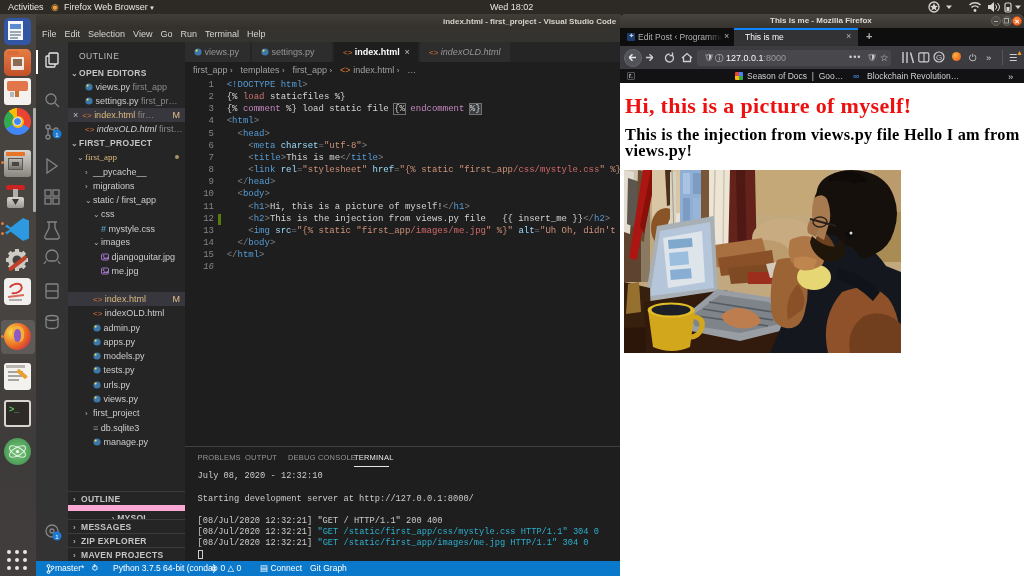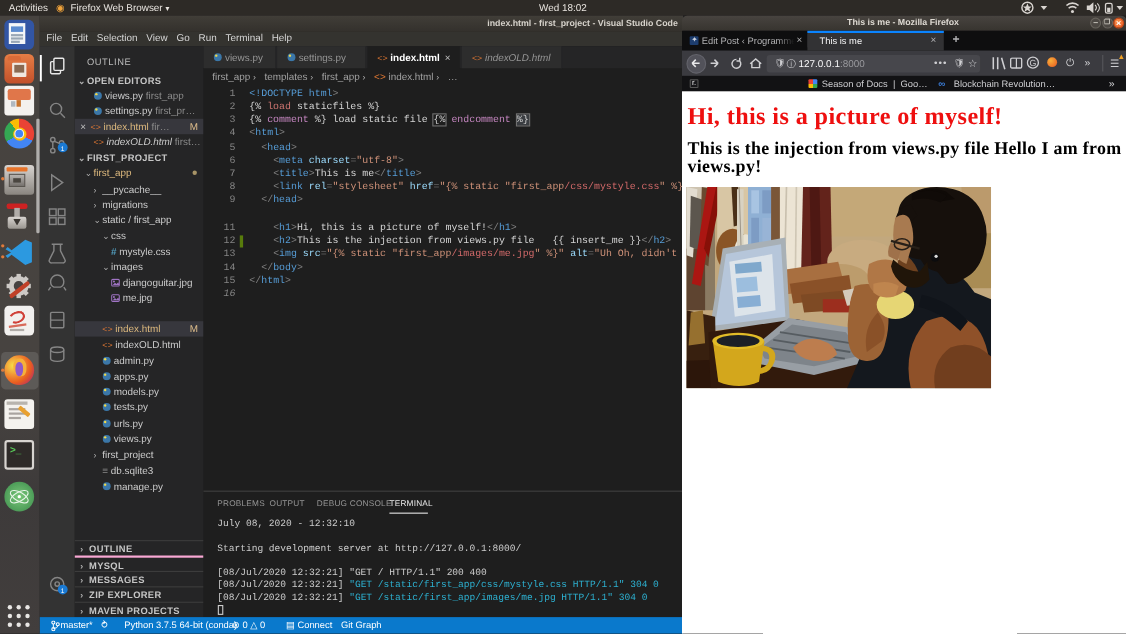--- a/index.html
+++ b/index.html
@@ -243,21 +243,21 @@
             <circle cx="4" cy="4" r="3.6" fill="#3b77a8"></circle>
             <circle cx="2.6" cy="2.6" r="1.1" fill="#f0d84a"></circle>
           </svg> views.py <span class="dim">first_app</span></span></div>
     <div class="trow" style="top:51.7px;"><span style="margin-left:17px;"><svg width="8" height="8" style="vertical-align:-1px;">
             <circle cx="4" cy="4" r="3.6" fill="#3b77a8"></circle>
             <circle cx="2.6" cy="2.6" r="1.1" fill="#f0d84a"></circle>
           </svg> settings.py <span class="dim">first_pr…</span></span></div>
     <div class="trow sel" style="top:66.1px;"><span style="margin-left:5px;color:#c0c0c0;">×</span><span style="margin-left:4px;color:#e37933;font-size:8px;">&lt;&gt;</span> <span style="color:#ddb97e;">index.html</span> <span class="dim">fir…</span><span style="position:absolute;right:5px;color:#e2c08d;">M</span></div>
     <div class="trow" style="top:80px;"><span style="margin-left:17px;color:#e37933;font-size:8px;">&lt;&gt;</span> <span style="font-style:italic;">indexOLD.html</span> <span class="dim">first…</span></div>
     <div class="trow hdr" style="top:94.3px;"><span style="margin-left:3px;" class="chev">⌄</span><span style="letter-spacing:0.3px;">FIRST_PROJECT</span></div>
-    <div class="trow" style="top:108.2px;"><span style="margin-left:9px;" class="chev">⌄</span><span style="color:#ddb97e;">first_app</span><span style="position:absolute;right:6px;top:5px;width:4px;height:4px;border-radius:50%;background:#a89467;"></span></div>
+    <div class="trow" style="top:108.2px;font-family:Liberation Serif, serif;"><span style="margin-left:9px;" class="chev">⌄</span><span style="color:#ddb97e;">first_app</span><span style="position:absolute;right:6px;top:5px;width:4px;height:4px;border-radius:50%;background:#a89467;"></span></div>
     <div class="trow" style="top:122.6px;"><span style="margin-left:17px;" class="chev">›</span>__pycache__</div>
     <div class="trow" style="top:136.5px;"><span style="margin-left:17px;" class="chev">›</span>migrations</div>
     <div class="trow" style="top:150.8px;"><span style="margin-left:17px;" class="chev">⌄</span>static / first_app</div>
     <div class="trow" style="top:165.2px;"><span style="margin-left:25px;" class="chev">⌄</span>css</div>
     <div class="trow" style="top:179.6px;"><span style="margin-left:33px;color:#519aba;font-weight:bold;">#</span> mystyle.css</div>
     <div class="trow" style="top:193.4px;"><span style="margin-left:25px;" class="chev">⌄</span>images</div>
     <div class="trow" style="top:207.8px;"><span style="margin-left:33px;"><svg width="8" height="8" style="vertical-align:-1px;">
             <rect x="0.5" y="1" width="7" height="6" rx="1" fill="none" stroke="#a074c4"></rect>
             <circle cx="2.6" cy="3" r="0.9" fill="#a074c4"></circle>
             <path d="M1.5 6 l2 -2 1.4 1.2 L6.5 3.5 7.5 6 Z" fill="#a074c4"></path>
@@ -294,21 +294,21 @@
             <circle cx="4" cy="4" r="3.6" fill="#3b77a8"></circle>
             <circle cx="2.6" cy="2.6" r="1.1" fill="#f0d84a"></circle>
           </svg> views.py</span></div>
     <div class="trow" style="top:364.3px;"><span style="margin-left:17px;" class="chev">›</span>first_project</div>
     <div class="trow" style="top:378.6px;"><span style="margin-left:25px;color:#8a8a8a;">≡</span> db.sqlite3</div>
     <div class="trow" style="top:392.9px;"><span style="margin-left:25px;"><svg width="8" height="8" style="vertical-align:-1px;">
             <circle cx="4" cy="4" r="3.6" fill="#3b77a8"></circle>
             <circle cx="2.6" cy="2.6" r="1.1" fill="#f0d84a"></circle>
           </svg> manage.py</span></div>
     <div class="trow hdr" style="top:449px;border-top:1px solid #3c3c3c;"><span style="margin-left:5px;" class="chev">›</span><span style="letter-spacing:0.3px;">OUTLINE</span></div>
-    <div class="trow hdr" style="top:463px;border-top:2px solid #f9a8d4;"><span style="margin-left:5px;" class="chev">›</span><span style="letter-spacing:0.3px;">MYSQL</span></div>
+    <div class="trow hdr" style="top:463px;border-top:6px solid #f9a8d4;text-align:center;"><span style="margin-left:5px;" class="chev">›</span><span style="letter-spacing:0.3px;">MYSQL</span></div>
     <div class="trow hdr" style="top:477px;border-top:1px solid #3c3c3c;"><span style="margin-left:5px;" class="chev">›</span><span style="letter-spacing:0.3px;">MESSAGES</span></div>
     <div class="trow hdr" style="top:491px;border-top:1px solid #3c3c3c;"><span style="margin-left:5px;" class="chev">›</span><span style="letter-spacing:0.3px;">ZIP EXPLORER</span></div>
     <div class="trow hdr" style="top:505px;border-top:1px solid #3c3c3c;"><span style="margin-left:5px;" class="chev">›</span><span style="letter-spacing:0.3px;">MAVEN PROJECTS</span></div>
   </div>
   <div id="editor">
     <div id="tabs">
       <div class="tab" style="left:0;width:66px;"><svg width="8" height="8" style="margin-left:9px;vertical-align:-1px;">
             <circle cx="4" cy="4" r="3.6" fill="#3b77a8"></circle>
             <circle cx="2.6" cy="2.6" r="1.1" fill="#f0d84a"></circle>
           </svg> views.py</div>
@@ -323,20 +323,21 @@
     <div id="code">
       <div class="cl" style="top:0;"><span class="ln">1</span><span class="cd"><span class="tg">&lt;!DOCTYPE html</span><span class="pu">&gt;</span></span></div>
       <div class="cl" style="top:12.15px;"><span class="ln">2</span><span class="cd">{% <span class="ld">load</span> staticfiles %}</span></div>
       <div class="cl" style="top:24.3px;"><span class="ln">3</span><span class="cd">{% <span class="kw">comment</span> %} load static file <span style="outline:1px solid #707070;">{%</span> <span class="kw">endcomment</span> <span style="outline:1px solid #707070;background:#3a3d41;">%}</span></span></div>
       <div class="cl" style="top:36.45px;"><span class="ln">4</span><span class="cd"><span class="pu">&lt;</span><span class="tg">html</span><span class="pu">&gt;</span></span></div>
       <div class="cl" style="top:48.6px;"><span class="ln">5</span><span class="cd">  <span class="pu">&lt;</span><span class="tg">head</span><span class="pu">&gt;</span></span></div>
       <div class="cl" style="top:60.75px;"><span class="ln">6</span><span class="cd">    <span class="pu">&lt;</span><span class="tg">meta</span> <span class="at">charset</span><span class="pu">=</span><span class="st">"utf-8"</span><span class="pu">&gt;</span></span></div>
       <div class="cl" style="top:72.9px;"><span class="ln">7</span><span class="cd">    <span class="pu">&lt;</span><span class="tg">title</span><span class="pu">&gt;</span>This is me<span class="pu">&lt;/</span><span class="tg">title</span><span class="pu">&gt;</span></span></div>
       <div class="cl" style="top:85.05px;"><span class="ln">8</span><span class="cd">    <span class="pu">&lt;</span><span class="tg">link</span> <span class="at">rel</span><span class="pu">=</span><span class="st">"stylesheet"</span> <span class="at">href</span><span class="pu">=</span><span class="st">"{% static "first_app</span><span class="rd">/css/mystyle.css</span><span class="st">" %}</span></span></div>
       <div class="cl" style="top:97.2px;"><span class="ln">9</span><span class="cd">  <span class="pu">&lt;/</span><span class="tg">head</span><span class="pu">&gt;</span></span></div>
+      <div class="cl" style="top:109.35px;"><span class="ln">10</span><span class="cd">  <span class="pu">&lt;</span><span class="tg">body</span><span class="pu">&gt;</span></span></div>
       <div class="cl" style="top:121.5px;"><span class="ln">11</span><span class="cd">    <span class="pu">&lt;</span><span class="tg">h1</span><span class="pu">&gt;</span>Hi, this is a picture of myself!<span class="pu">&lt;/</span><span class="tg">h1</span><span class="pu">&gt;</span></span></div>
       <div class="cl" style="top:133.65px;"><span class="ln">12</span><span class="cd">    <span class="pu">&lt;</span><span class="tg">h2</span><span class="pu">&gt;</span>This is the injection from views.py file   {{ insert_me }}<span class="pu">&lt;/</span><span class="tg">h2</span><span class="pu">&gt;</span></span><div style="position:absolute;left:33px;top:1px;width:3px;height:11px;background:#587c0c;"></div></div>
       <div class="cl" style="top:145.8px;"><span class="ln">13</span><span class="cd">    <span class="pu">&lt;</span><span class="tg">img</span> <span class="at">src</span><span class="pu">=</span><span class="st">"{% static "first_app</span><span class="rd">/images/me.jpg</span><span class="st">" %}"</span> <span class="at">alt</span><span class="pu">=</span><span class="st">"Uh Oh, didn't</span></span></div>
       <div class="cl" style="top:157.95px;"><span class="ln">14</span><span class="cd">  <span class="pu">&lt;/</span><span class="tg">body</span><span class="pu">&gt;</span></span></div>
       <div class="cl" style="top:170.1px;"><span class="ln">15</span><span class="cd"><span class="pu">&lt;/</span><span class="tg">html</span><span class="pu">&gt;</span></span></div>
       <div class="cl" style="top:182.25px;font-style:italic;"><span class="ln">16</span></div>
     </div>
   </div>
   <div id="panel">
     <span class="phead" style="left:12.5px;">PROBLEMS</span>

